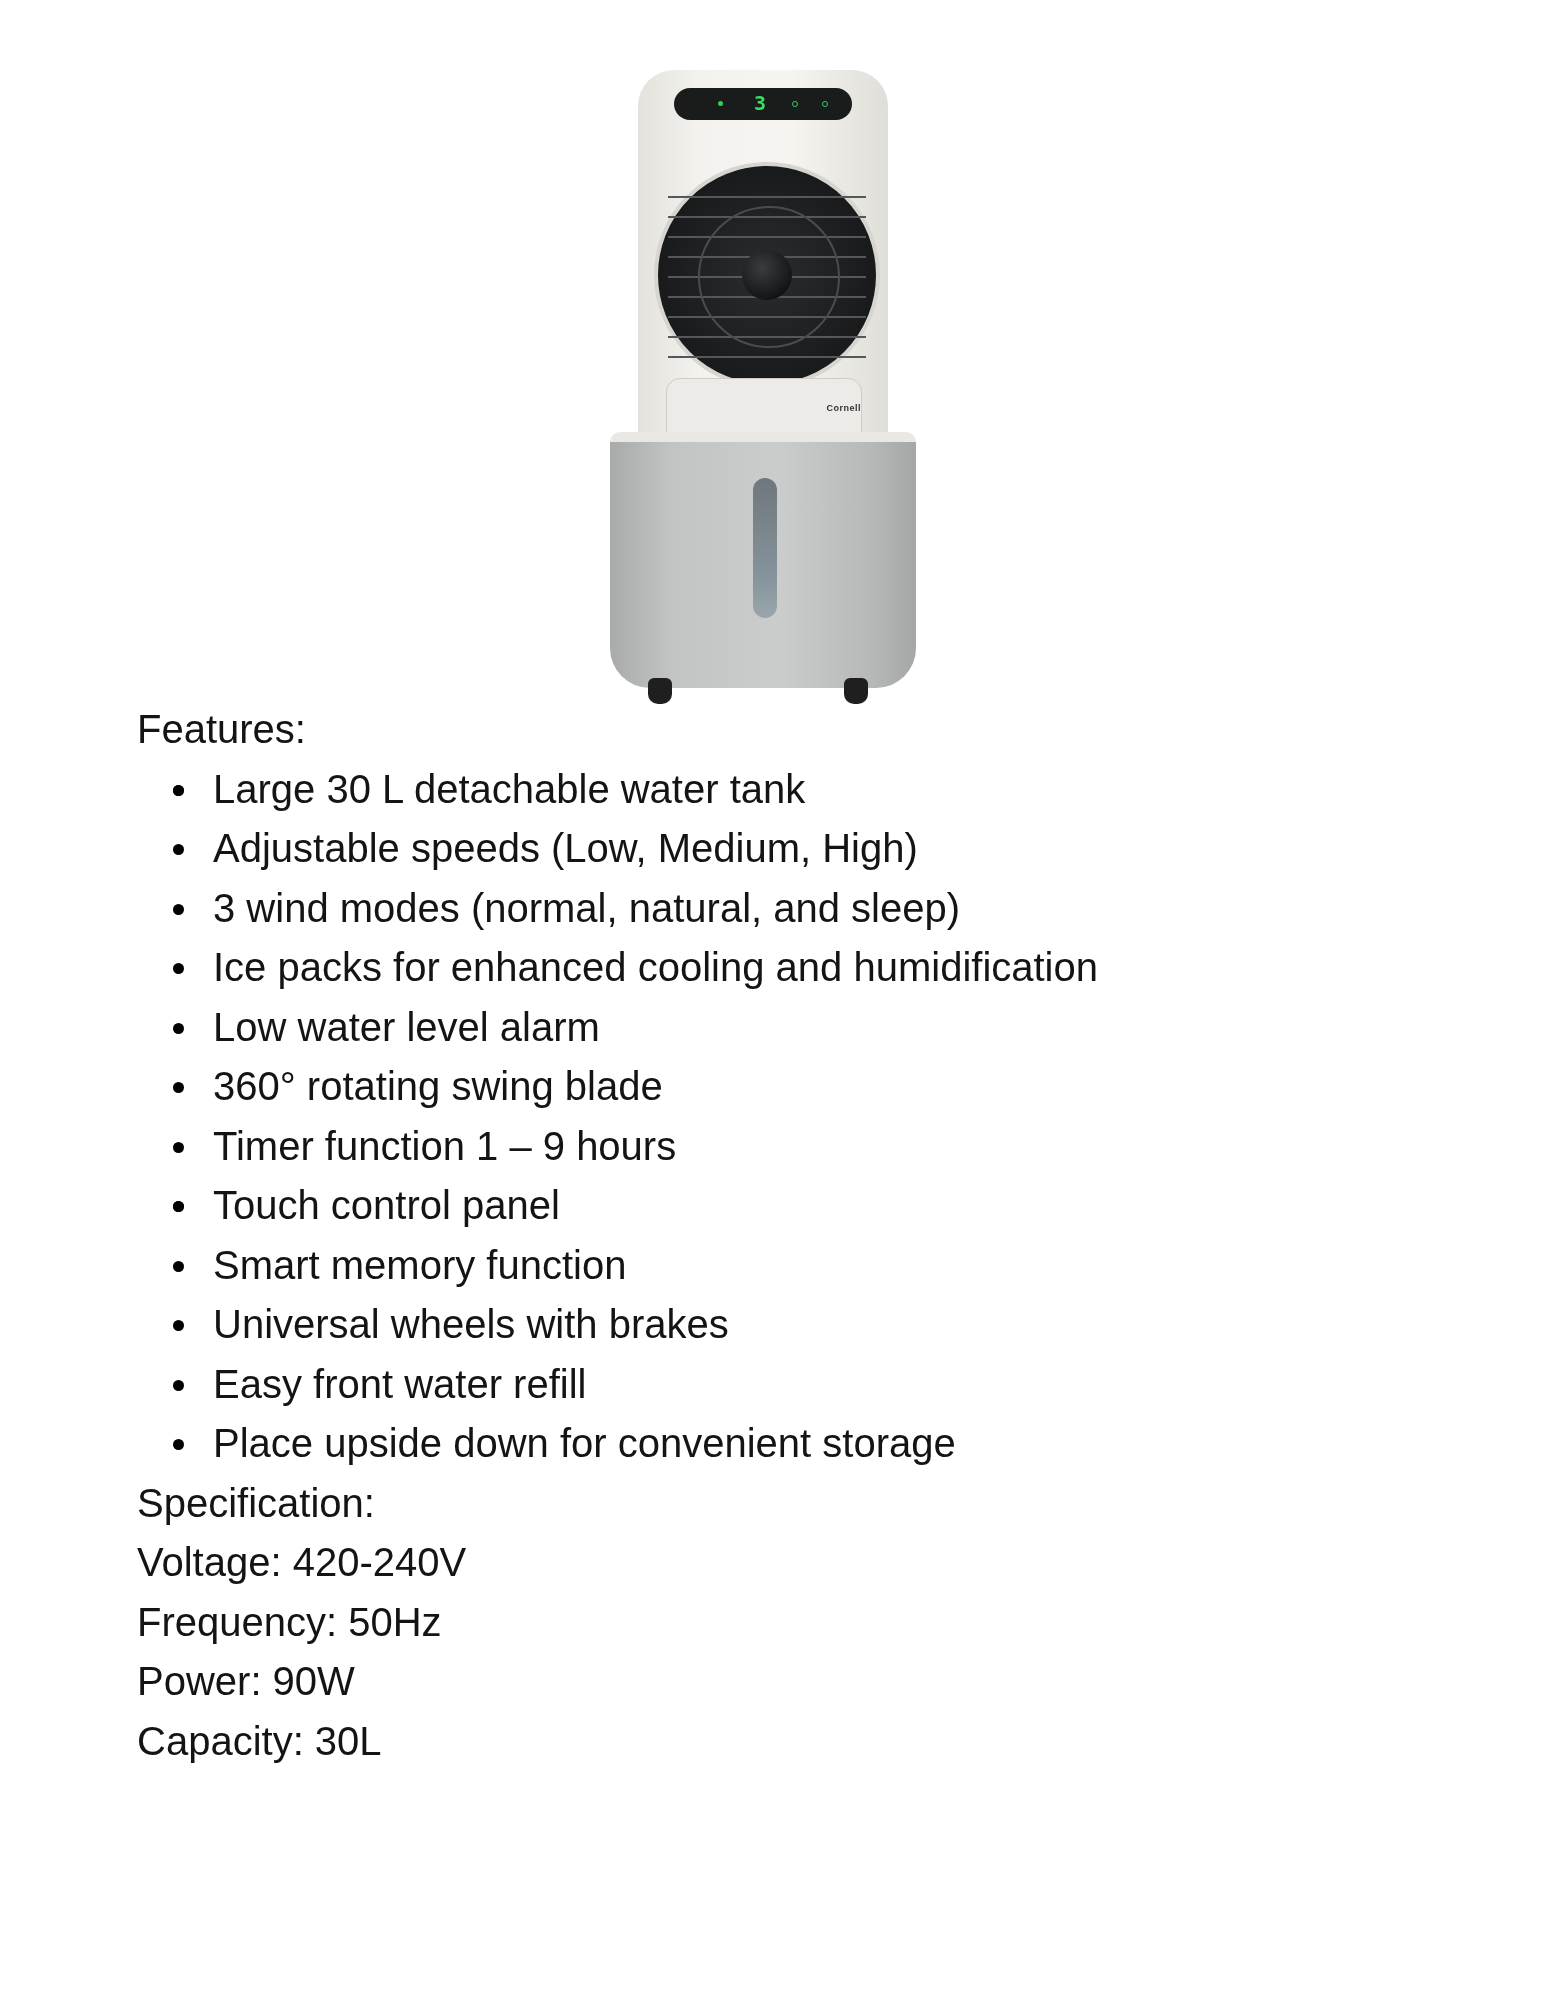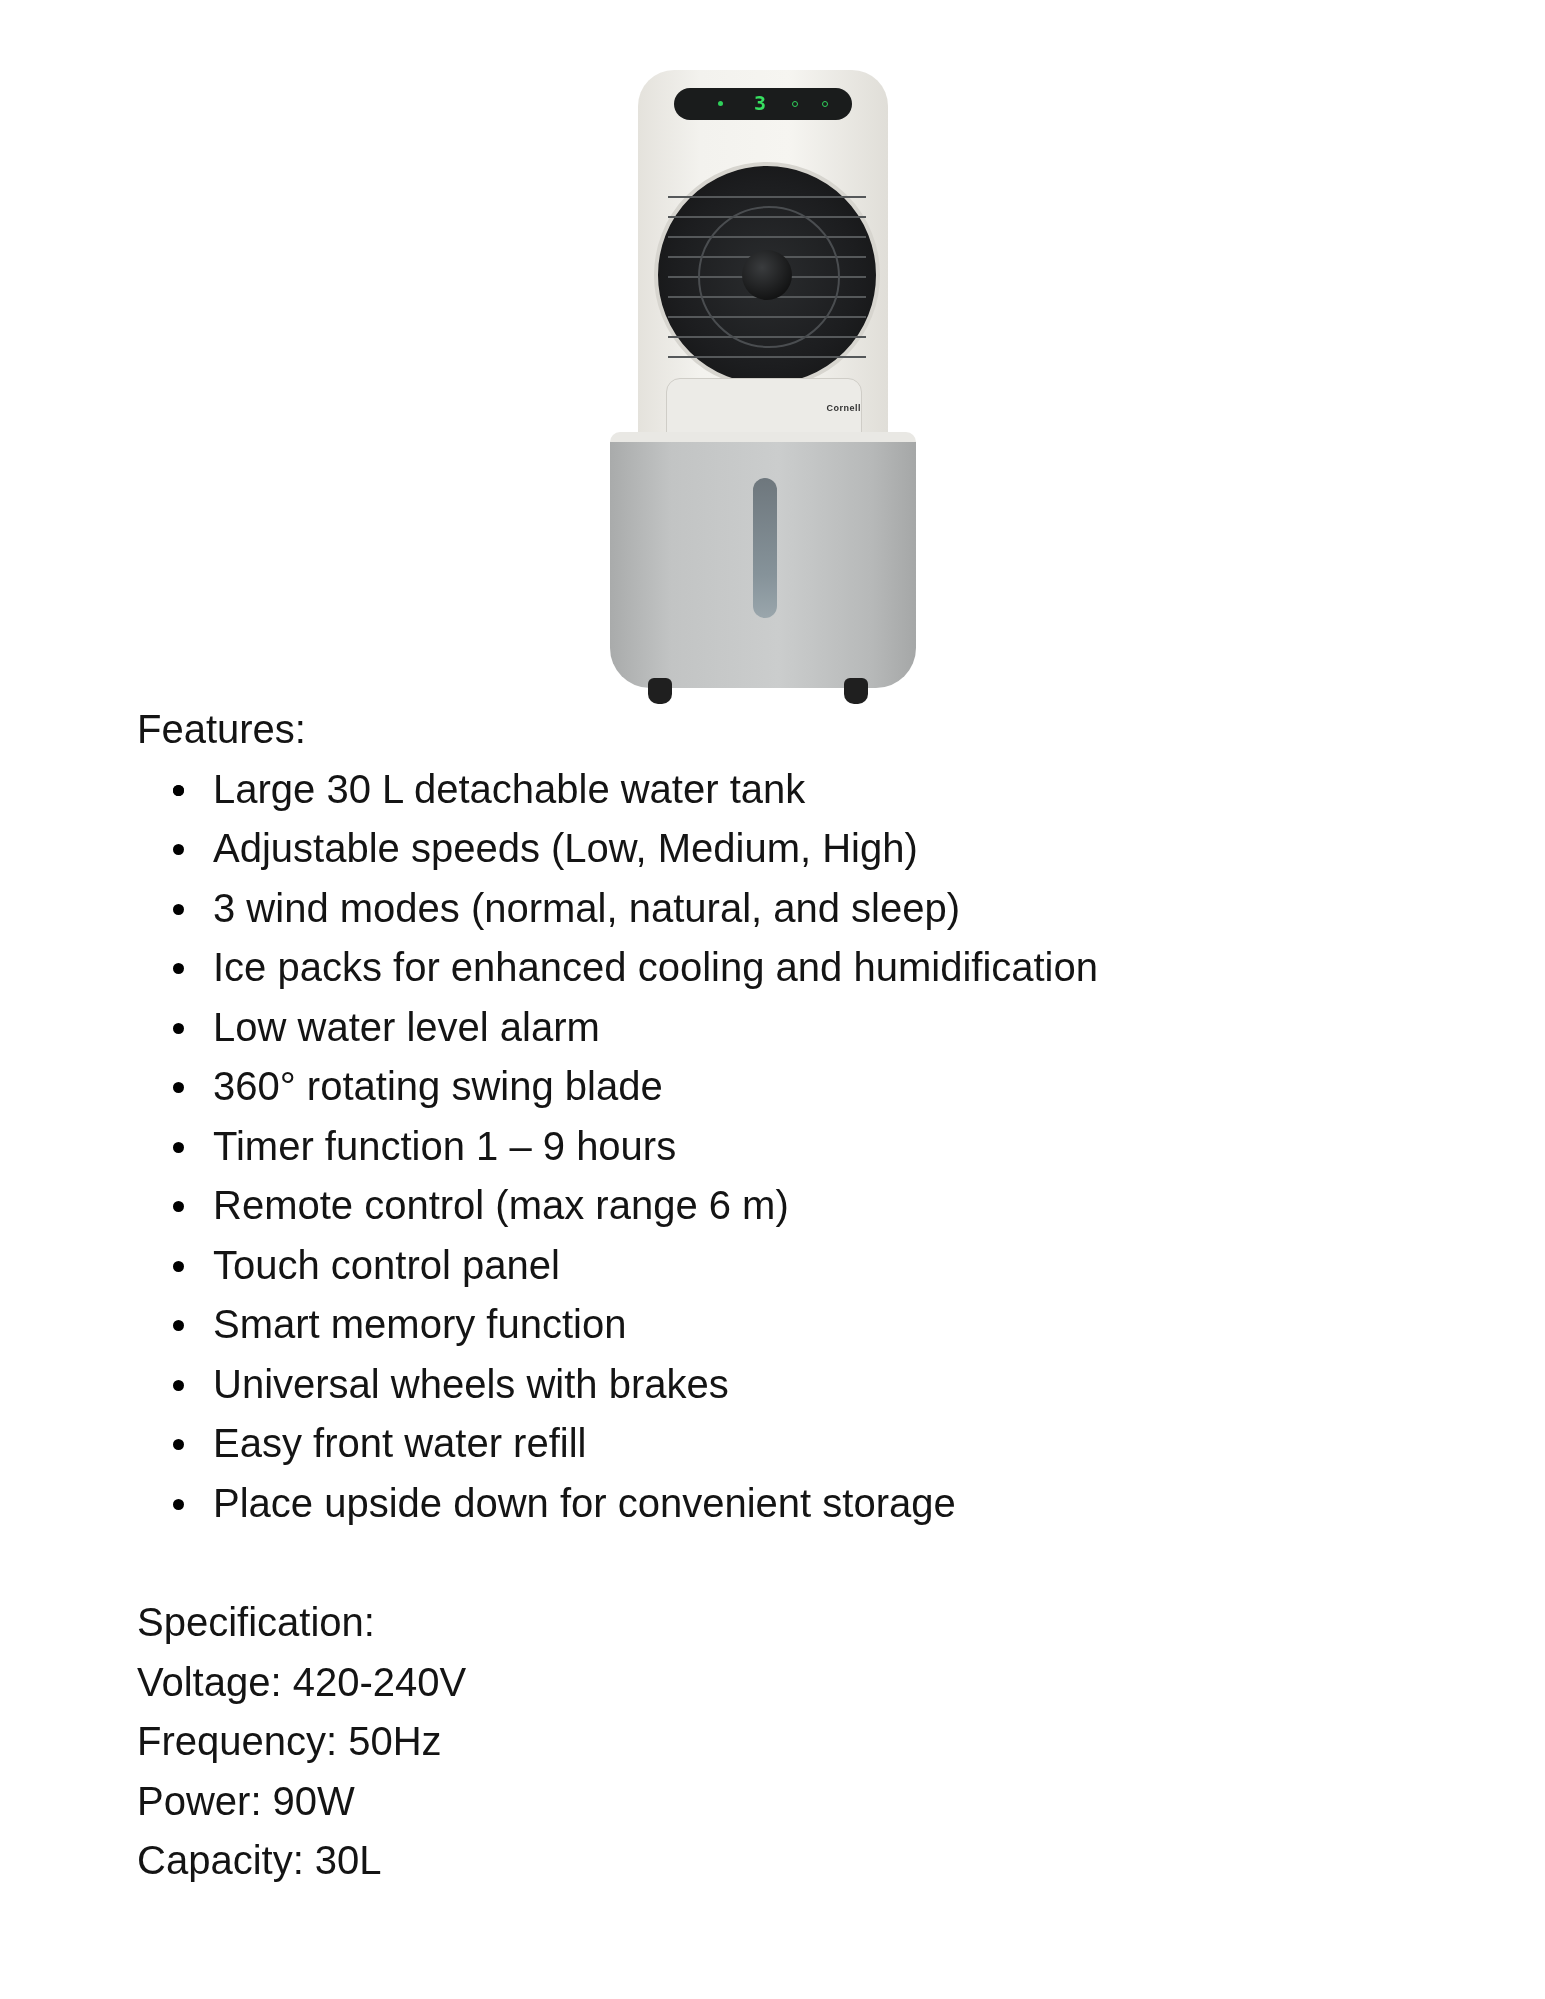--- a/index.html
+++ b/index.html
@@ -33,21 +33,21 @@
   .gauge { position: absolute; left: 143px; top: 36px; width: 24px; height: 140px; border-radius: 12px;
            background: linear-gradient(180deg,#6e777d,#86939a 70%,#9aa6ac); }
   .wheel { position: absolute; top: 608px; width: 24px; height: 26px; background: #1f1f1f; border-radius: 6px 6px 10px 10px; }
 
   
   .content { position: absolute; left: 137px; top: 700px; font-size: 40px; line-height: 59.5px; color: #141414; }
   .heading { display: block; }
   ul.features { list-style: none; margin: 0; padding: 0 0 0 36px; }
   ul.features li { position: relative; padding-left: 40px; white-space: nowrap; }
   ul.features li .bullet { position: absolute; left: 0; top: 25px; width: 11px; height: 11px; border-radius: 50%; background: #000; }
-  .spec-block { margin-top: 60px; }
+  .spec-block { }
   .spec-line { display: block; white-space: nowrap; }
 </style>
 </head>
 <body>
 
 <div class="product">
   <div class="upper">
     <div class="display">
       <span class="dot" style="left:44px"></span>
       <span class="digit">3</span>
@@ -82,21 +82,21 @@
   <span class="heading">Features:</span>
   <ul class="features">
     <li><span class="bullet"></span></li>
     <li><span class="bullet"></span><span>Large 30 L detachable water tank</span></li>
     <li><span class="bullet"></span><span>Adjustable speeds (Low, Medium, High)</span></li>
     <li><span class="bullet"></span><span>3 wind modes (normal, natural, and sleep)</span></li>
     <li><span class="bullet"></span><span>Ice packs for enhanced cooling and humidification</span></li>
     <li><span class="bullet"></span><span>Low water level alarm</span></li>
     <li><span class="bullet"></span><span>360° rotating swing blade</span></li>
     <li><span class="bullet"></span><span>Timer function 1 – 9 hours</span></li>
-    <li><span class="bullet"></span><span>Remote control (max range 6 m)</span></li>
+    <li><span class="bullet"></span></li>
     <li><span class="bullet"></span><span>Touch control panel</span></li>
     <li><span class="bullet"></span><span>Smart memory function</span></li>
     <li><span class="bullet"></span><span>Universal wheels with brakes</span></li>
     <li><span class="bullet"></span><span>Easy front water refill</span></li>
     <li><span class="bullet"></span><span>Place upside down for convenient storage</span></li>
   </ul>
 
   <div class="spec-block">
     <span class="spec-line">Specification:</span>
     <span class="spec-line">Voltage: 420-240V</span>

